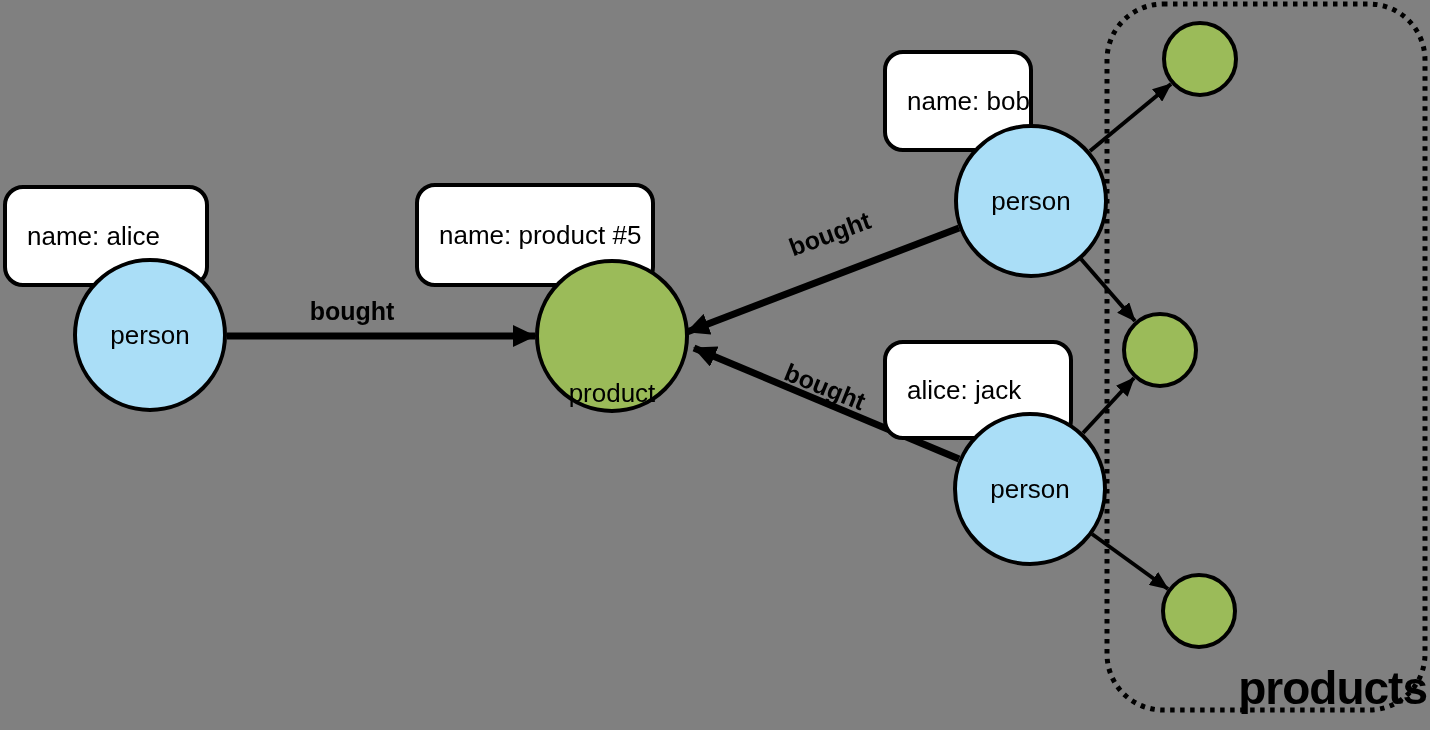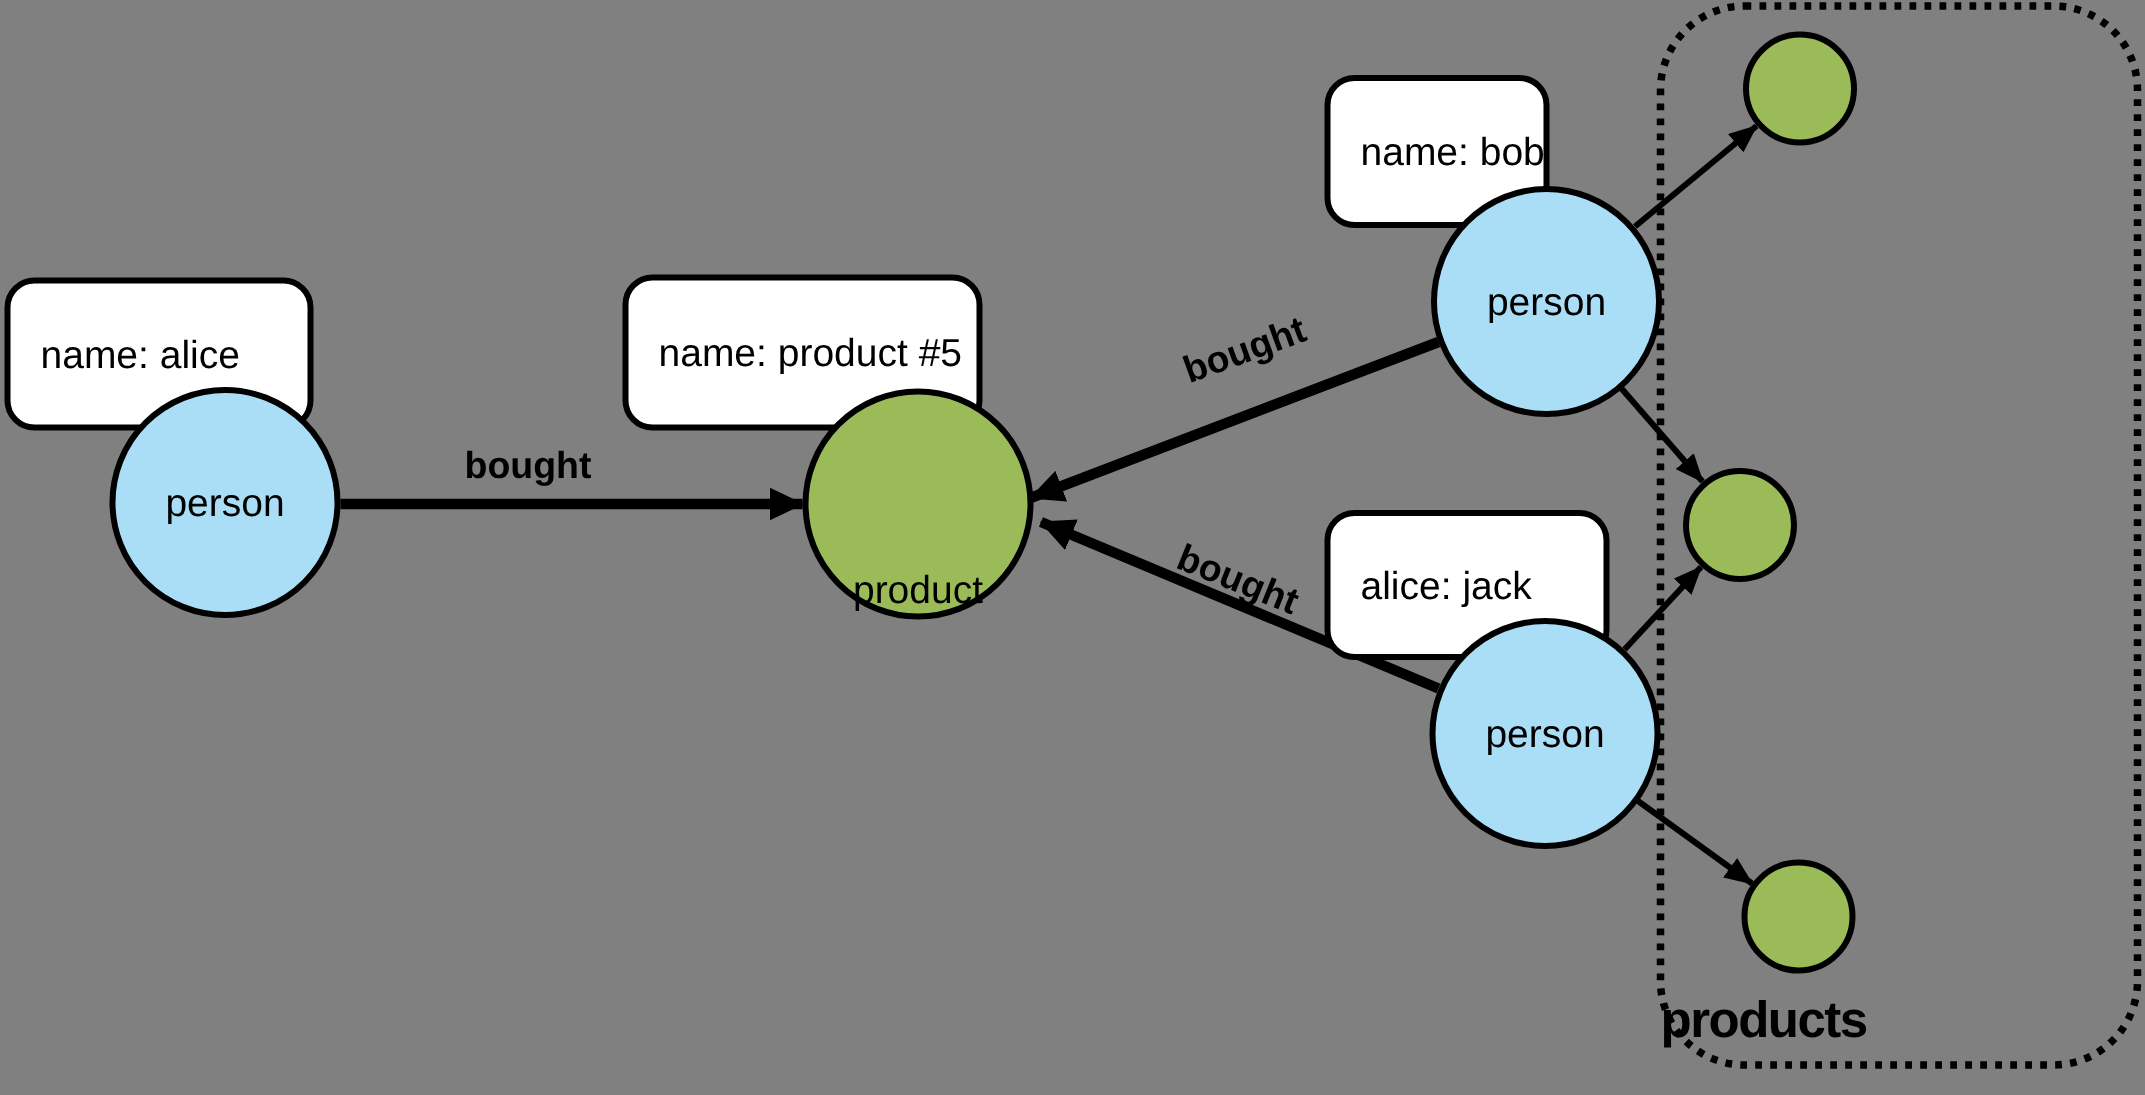--- a/index.html
+++ b/index.html
@@ -74,22 +74,22 @@
     font-weight: bold;
     font-size: 25px;
     white-space: nowrap;
   }
   #lbl-bought-alice { left: 352px; top: 311px; transform: translate(-50%,-50%); }
   #lbl-bought-bob   { left: 830px; top: 234px; transform: translate(-50%,-50%) rotate(-20deg); }
   #lbl-bought-jack  { left: 825px; top: 387px; transform: translate(-50%,-50%) rotate(22deg); }
   .group-label {
     position: absolute;
     left: 1107px; top: 661px; width: 320px;
-    text-align: left;
-    font-size: 34px;
+    text-align: right;
+    font-size: 46px;
     font-weight: bold;
     letter-spacing: -1px;
   }
 </style>
 </head>
 <body>
 
 <div class="stage">
 
   <svg class="edge-layer" width="1430" height="730" viewBox="0 0 1430 730">

